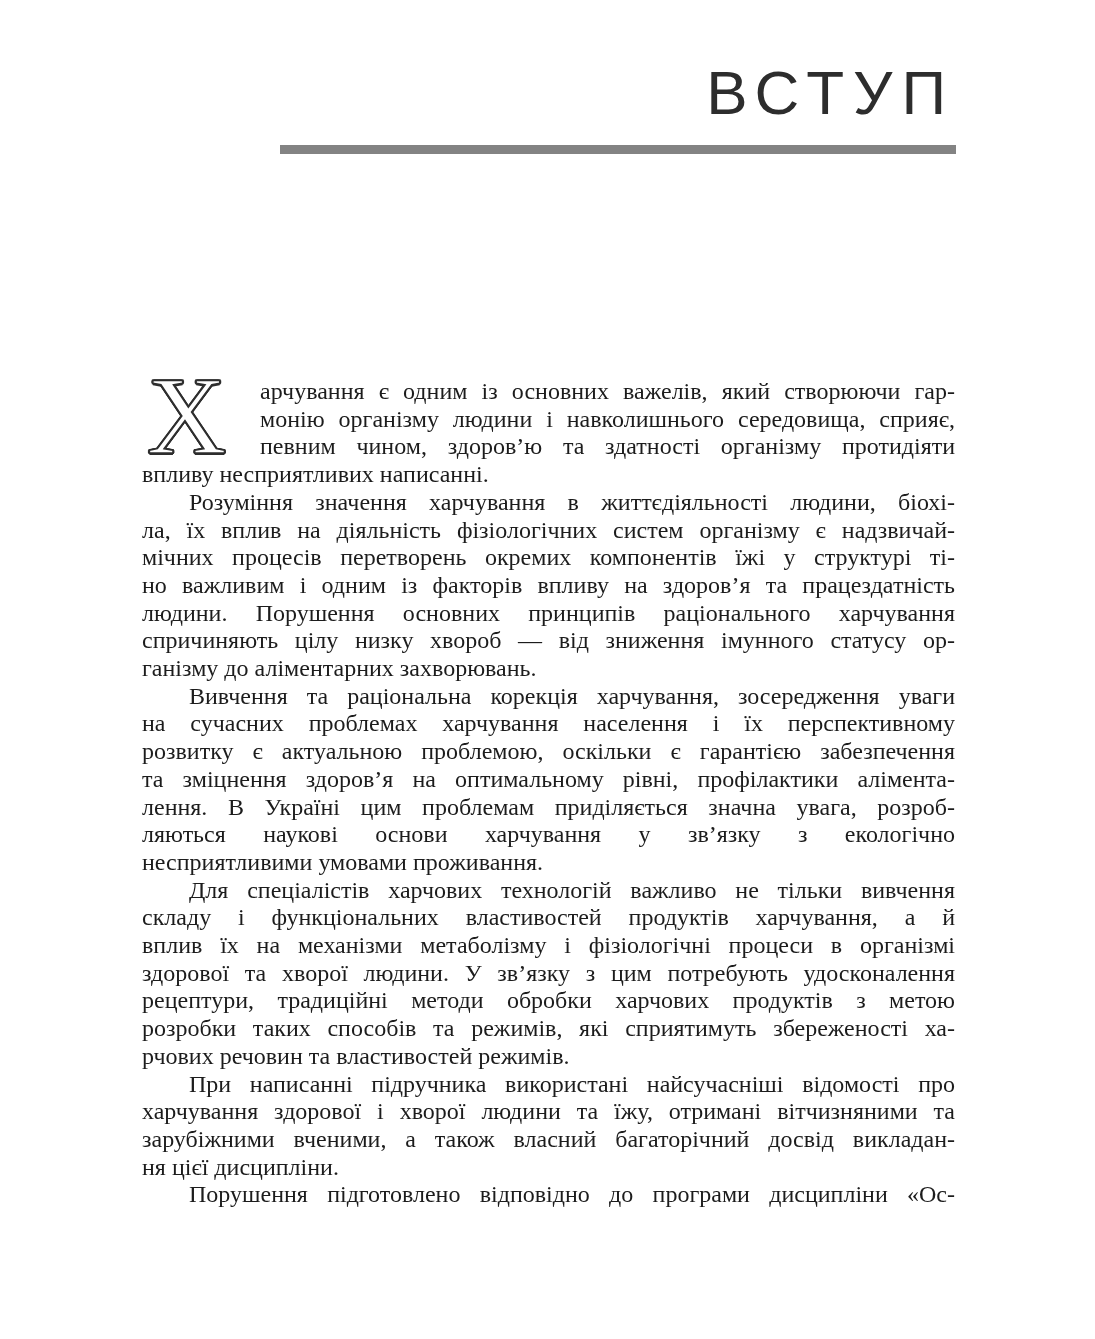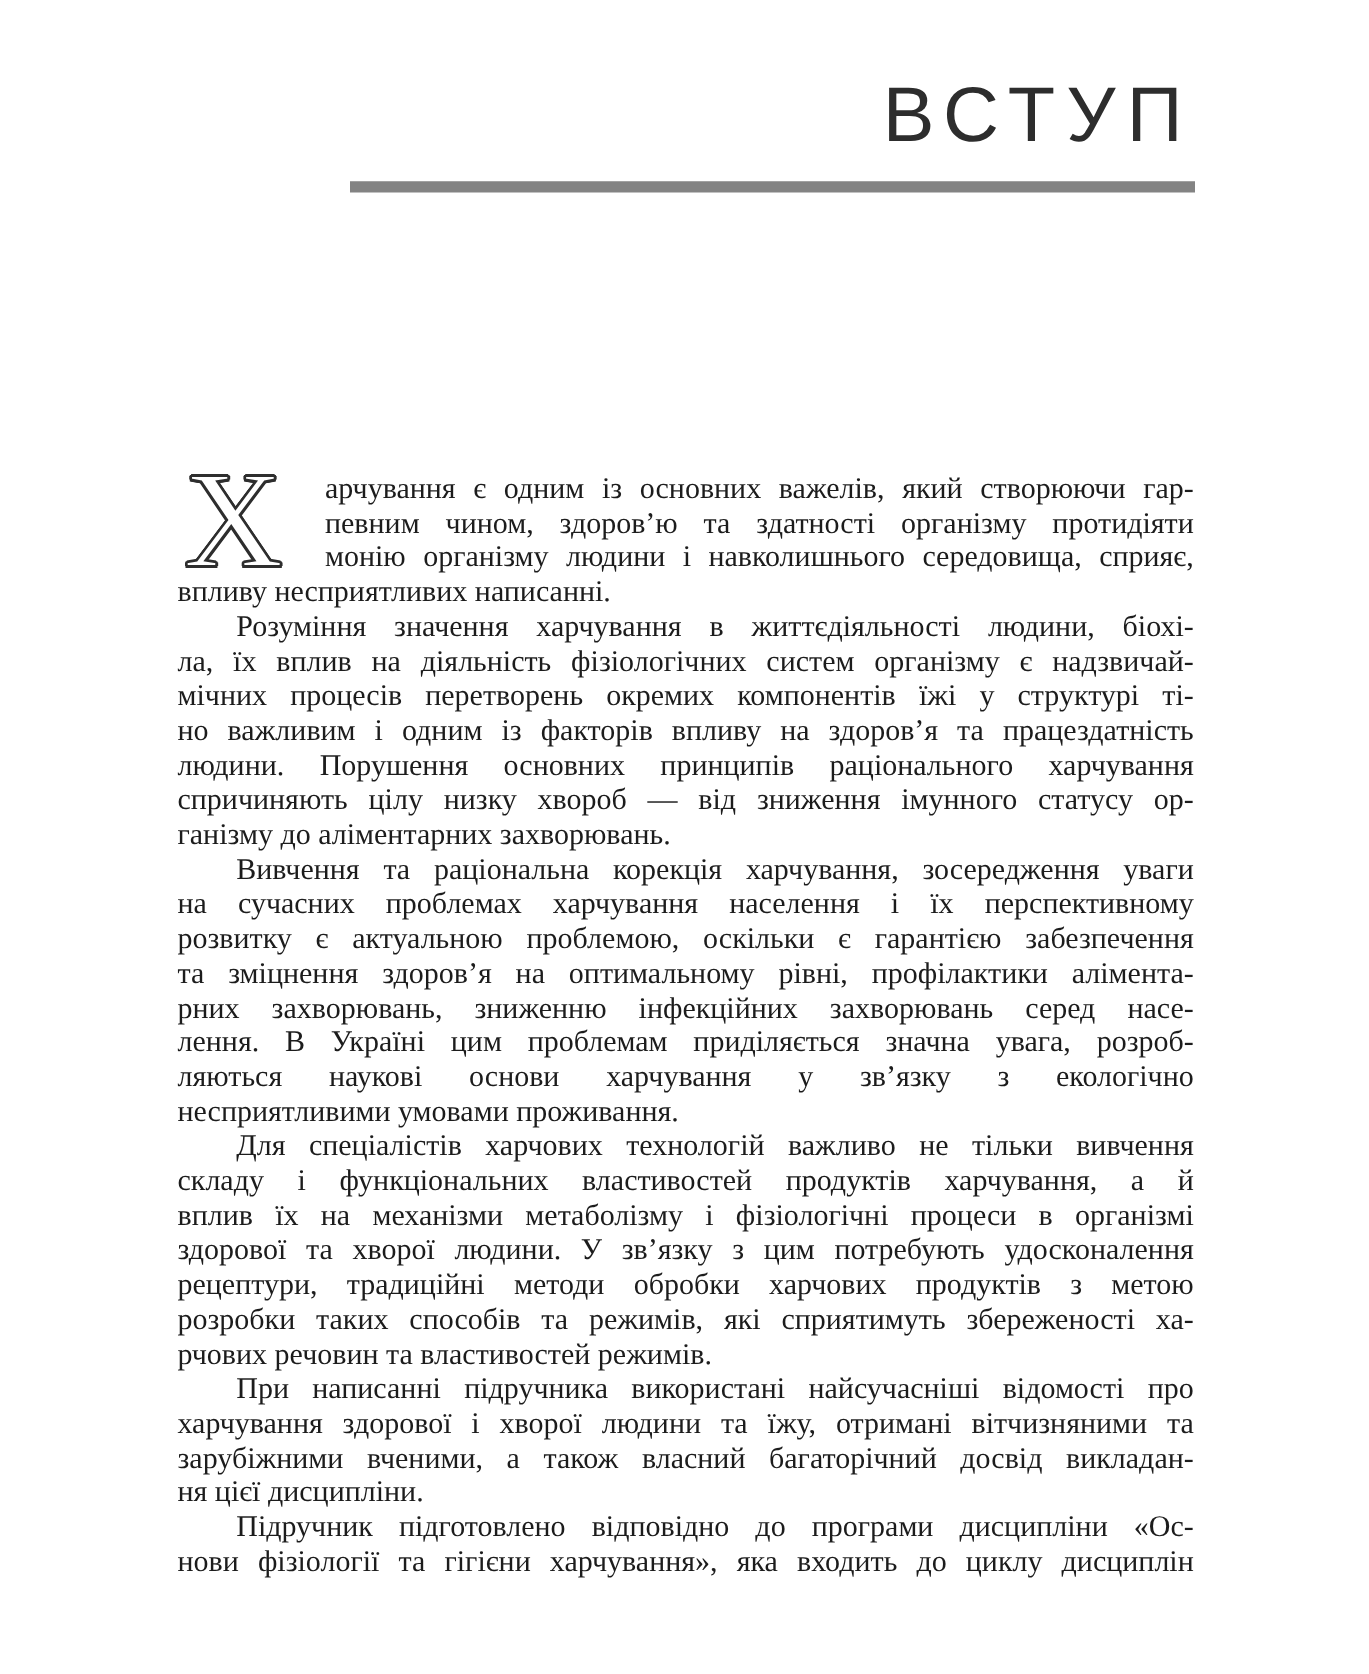--- a/index.html
+++ b/index.html
@@ -78,57 +78,55 @@
 <div class="page">
   <div class="title">ВСТУП</div>
 
   <div class="rule" style="background: rgb(131, 131, 131);"></div>
 
   <div class="body" style="color: rgb(28, 28, 28);">
       <div class="para">
         <span class="dropcap">Х</span>
         <div class="cap-lines">
           <div class="line">арчування є одним із основних важелів, який створюючи гар-</div>
+          <div class="line">монію організму людини і навколишнього середовища, сприяє,</div>
           <div class="line">певним чином, здоров’ю та здатності організму протидіяти</div>
-          <div class="line">монію організму людини і навколишнього середовища, сприяє,</div>
         </div>
         <div class="line endline">впливу несприятливих написанні.</div>
       </div>
       <div class="para">
         <div class="line indent">Розуміння значення харчування в життєдіяльності людини, біохі-</div>
         <div class="line">ла, їх вплив на діяльність фізіологічних систем організму є надзвичай-</div>
         <div class="line">мічних процесів перетворень окремих компонентів їжі у структурі ті-</div>
         <div class="line">но важливим і одним із факторів впливу на здоров’я та працездатність</div>
         <div class="line">людини. Порушення основних принципів раціонального харчування</div>
         <div class="line">спричиняють цілу низку хвороб — від зниження імунного статусу ор-</div>
         <div class="line endline">ганізму до аліментарних захворювань.</div>
       </div>
       <div class="para">
         <div class="line indent">Вивчення та раціональна корекція харчування, зосередження уваги</div>
         <div class="line">на сучасних проблемах харчування населення і їх перспективному</div>
         <div class="line">розвитку є актуальною проблемою, оскільки є гарантією забезпечення</div>
         <div class="line">та зміцнення здоров’я на оптимальному рівні, профілактики алімента-</div>
-        <div class="line">рних захворювань, зниженню інфекційних захворювань серед насе-</div>
         <div class="line">лення. В Україні цим проблемам приділяється значна увага, розроб-</div>
         <div class="line">ляються наукові основи харчування у зв’язку з екологічно</div>
         <div class="line endline">несприятливими умовами проживання.</div>
       </div>
       <div class="para">
         <div class="line indent">Для спеціалістів харчових технологій важливо не тільки вивчення</div>
         <div class="line">складу і функціональних властивостей продуктів харчування, а й</div>
         <div class="line">вплив їх на механізми метаболізму і фізіологічні процеси в організмі</div>
         <div class="line">здорової та хворої людини. У зв’язку з цим потребують удосконалення</div>
         <div class="line">рецептури, традиційні методи обробки харчових продуктів з метою</div>
         <div class="line">розробки таких способів та режимів, які сприятимуть збереженості ха-</div>
         <div class="line endline">рчових речовин та властивостей режимів.</div>
       </div>
       <div class="para">
         <div class="line indent">При написанні підручника використані найсучасніші відомості про</div>
         <div class="line">харчування здорової і хворої людини та їжу, отримані вітчизняними та</div>
         <div class="line">зарубіжними вченими, а також власний багаторічний досвід викладан-</div>
         <div class="line endline">ня цієї дисципліни.</div>
       </div>
       <div class="para">
-        <div class="line indent">Підручник підготовлено відповідно до програми дисципліни «Ос-</div>
-        <div class="line">нови фізіології та гігієни харчування», яка входить до циклу дисциплін</div>
+        <div class="line indent">Порушення підготовлено відповідно до програми дисципліни «Ос-</div>
       </div>
     </div>
 </div>
 
 </body></html>

